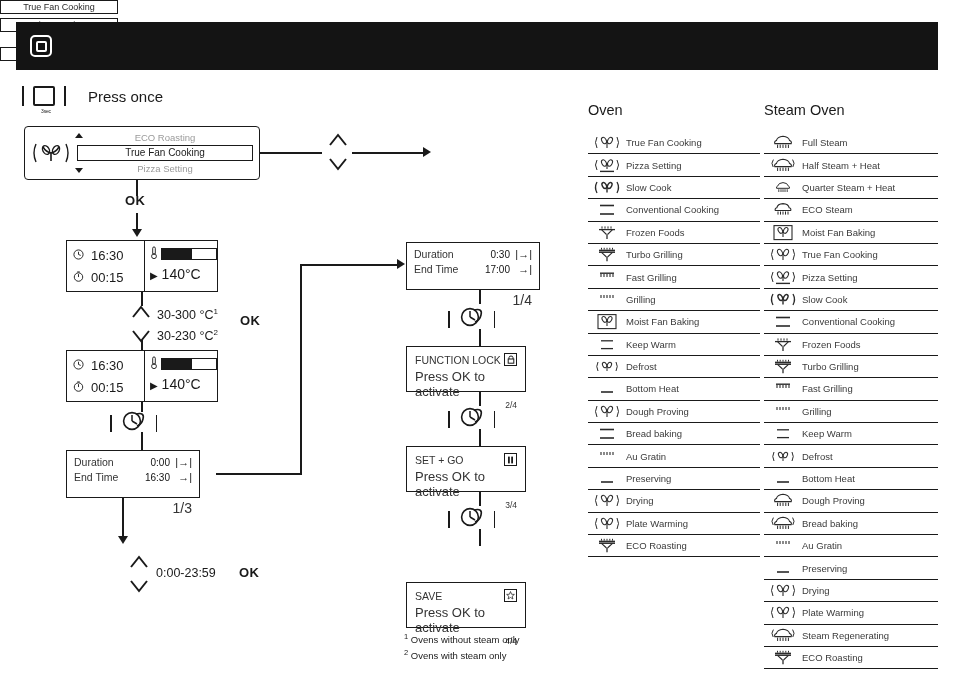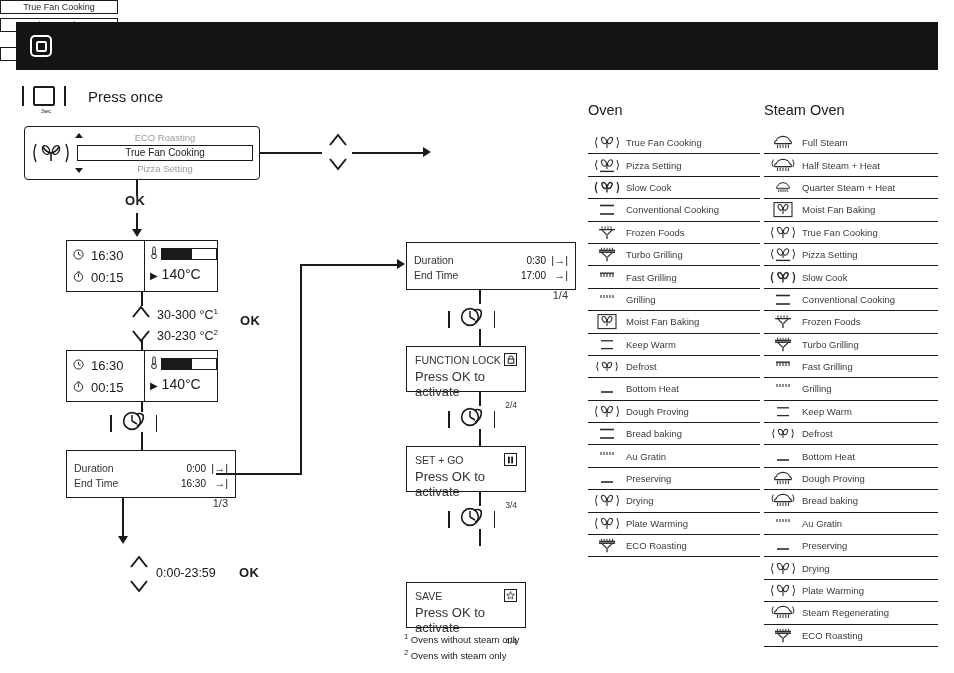--- a/index.html
+++ b/index.html
@@ -68,26 +68,26 @@
   .tempdisp .right { width:72px; padding:4px 0 0 5px; }
   .tempdisp .ln { display:flex; align-items:center; font-size:13px; height:22px;}
   .tempdisp .ln .ic { width:18px; font-size:11px; }
   #temp1 { left:66px; top:240px; }
   #temp2 { left:66px; top:350px; }
   .bararea { width:60px; height:12px; border:1.3px solid #1a1a1a; display:flex; }
   .bararea .fill { background:#1a1a1a; height:100%; }
   .tempval { font-size:14px; margin-top:3px; }
 
   
-  .durdisp { width:170px; height:48px; padding:11px 7px 0 7px; font-size:10.5px; }
+  .durdisp { width:134px; height:48px; padding:5px 7px 0 7px; font-size:10.5px; }
   .durdisp .r { display:flex; align-items:baseline; justify-content:space-between; height:15px;}
   .durdisp .r .lbl { color:#333; }
   .durdisp .r .v { font-size:10px; color:#111; margin-left:auto; }
   .durdisp .r .ar { width:22px; text-align:right; font-size:11px; }
-  .durdisp .pg { text-align:right; font-size:11px; color:#333; margin-top:5px; }
+  .durdisp .pg { text-align:right; font-size:14px; color:#333; margin-top:14px; }
   #dur1 { left:66px; top:450px; }
   #dur2 { left:406px; top:242px; }
 
   
   .txtdisp { width:120px; height:46px; padding:6px 8px 0 8px; }
   .txtdisp .t1 { display:flex; justify-content:space-between; align-items:center; font-size:10.5px; color:#333;}
   .txtdisp .t2 { font-size:13px; color:#333; margin-top:3px;}
   .txtdisp .pg { text-align:right; font-size:8.5px; color:#333; margin-top:1px;}
   .glyphbox { width:13px;height:13px;border:1.2px solid #1a1a1a; display:flex;align-items:center;justify-content:center;font-size:8px;}
   #lock { left:406px; top:346px; }
@@ -663,20 +663,29 @@
             <svg width="30" height="17" viewBox="0 0 30 17">
               <path d="M15 3.6 Q10.4 3.9 9.8 6.9 Q8 7.5 8.6 9.3 L21.4 9.3 Q22 7.5 20.2 6.9 Q19.6 3.9 15 3.6Z" stroke="#2a2a2a" stroke-width="1" fill="none"></path>
                <path d="M10.8 10.2 L10.8 13 M13 10.2 L13 13 M15 10.2 L15 13 M17 10.2 L17 13 M19.2 10.2 L19.2 13" stroke="#2a2a2a" stroke-width="0.9"></path>
             </svg>
           </span>
           <span class="nm">Quarter Steam + Heat</span>
         </div>
         <div class="frow">
           <span class="ic">
             <svg width="30" height="17" viewBox="0 0 30 17">
+              <path d="M15 2.6 Q9.6 3 8.8 6.8 Q6.6 7.5 7.3 9.5 L22.7 9.5 Q23.4 7.5 21.2 6.8 Q20.4 3 15 2.6Z" stroke="#2a2a2a" stroke-width="1.1" fill="none"></path>
+               <path d="M10 10.5 L10 13.6 M12.5 10.5 L12.5 13.6 M15 10.5 L15 13.6 M17.5 10.5 L17.5 13.6 M20 10.5 L20 13.6" stroke="#2a2a2a" stroke-width="1"></path>
+            </svg>
+          </span>
+          <span class="nm">ECO Steam</span>
+        </div>
+        <div class="frow">
+          <span class="ic">
+            <svg width="30" height="17" viewBox="0 0 30 17">
               <rect x="6" y="1.6" width="18" height="14" stroke="#2a2a2a" stroke-width="1.1" fill="none"></rect>
                <ellipse cx="12.3" cy="6.4" rx="2" ry="3.1" transform="rotate(-28 12.3 6.4)" stroke="#2a2a2a" stroke-width="1" fill="none"></ellipse>
                <ellipse cx="17.7" cy="6.4" rx="2" ry="3.1" transform="rotate(28 17.7 6.4)" stroke="#2a2a2a" stroke-width="1" fill="none"></ellipse>
                <path d="M15 8.8 L15 13" stroke="#2a2a2a" stroke-width="1.1"></path>
             </svg>
           </span>
           <span class="nm">Moist Fan Baking</span>
         </div>
         <div class="frow">
           <span class="ic">

